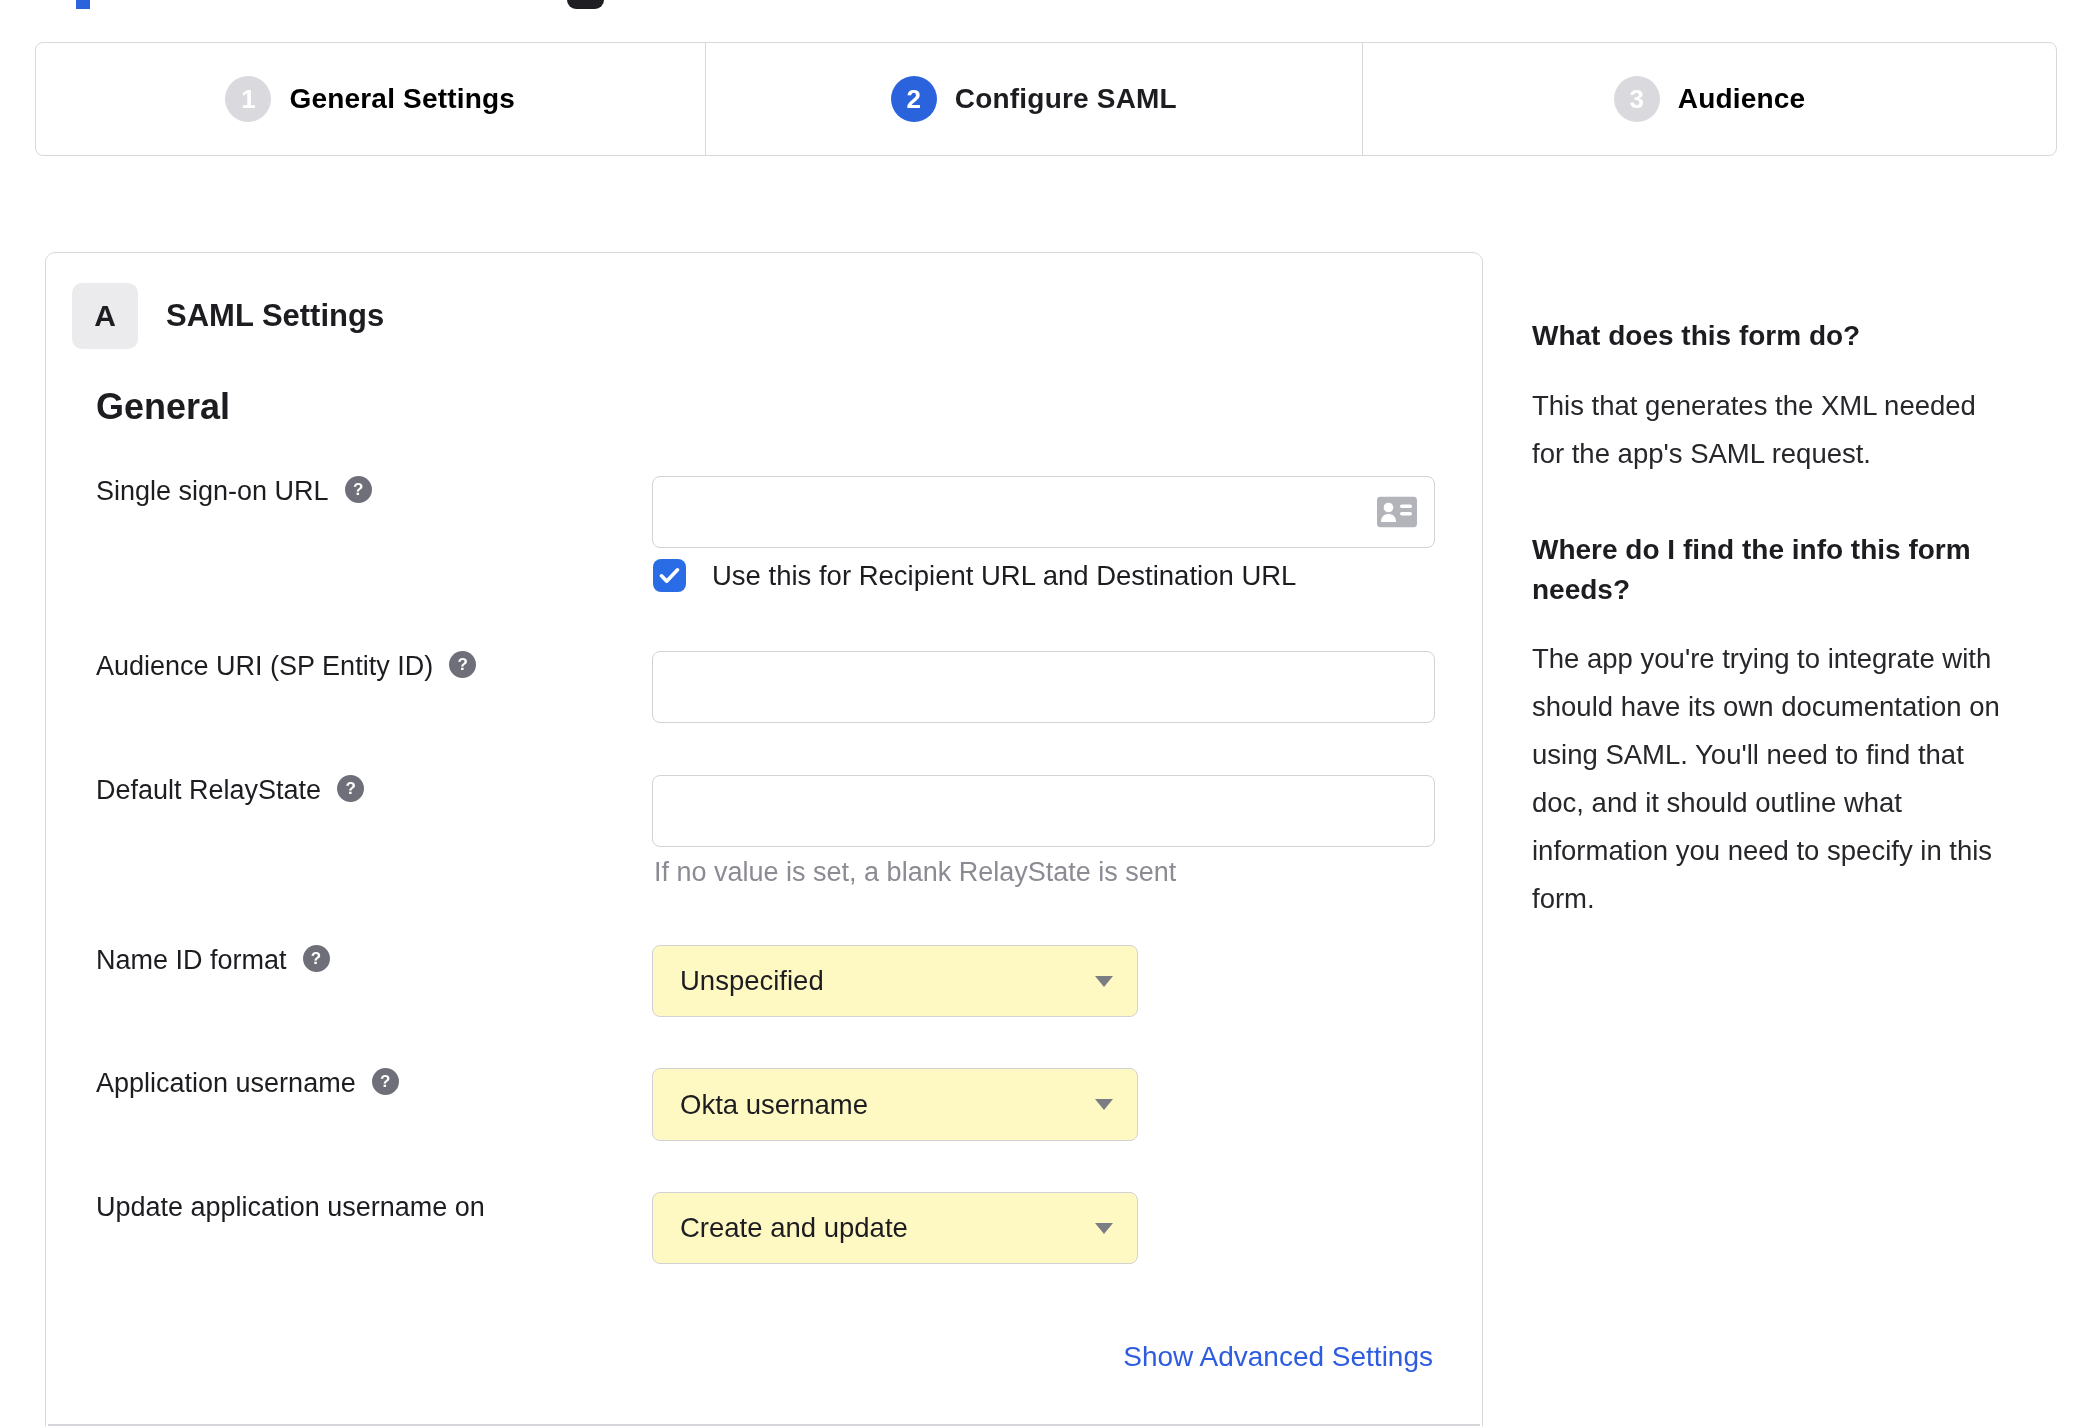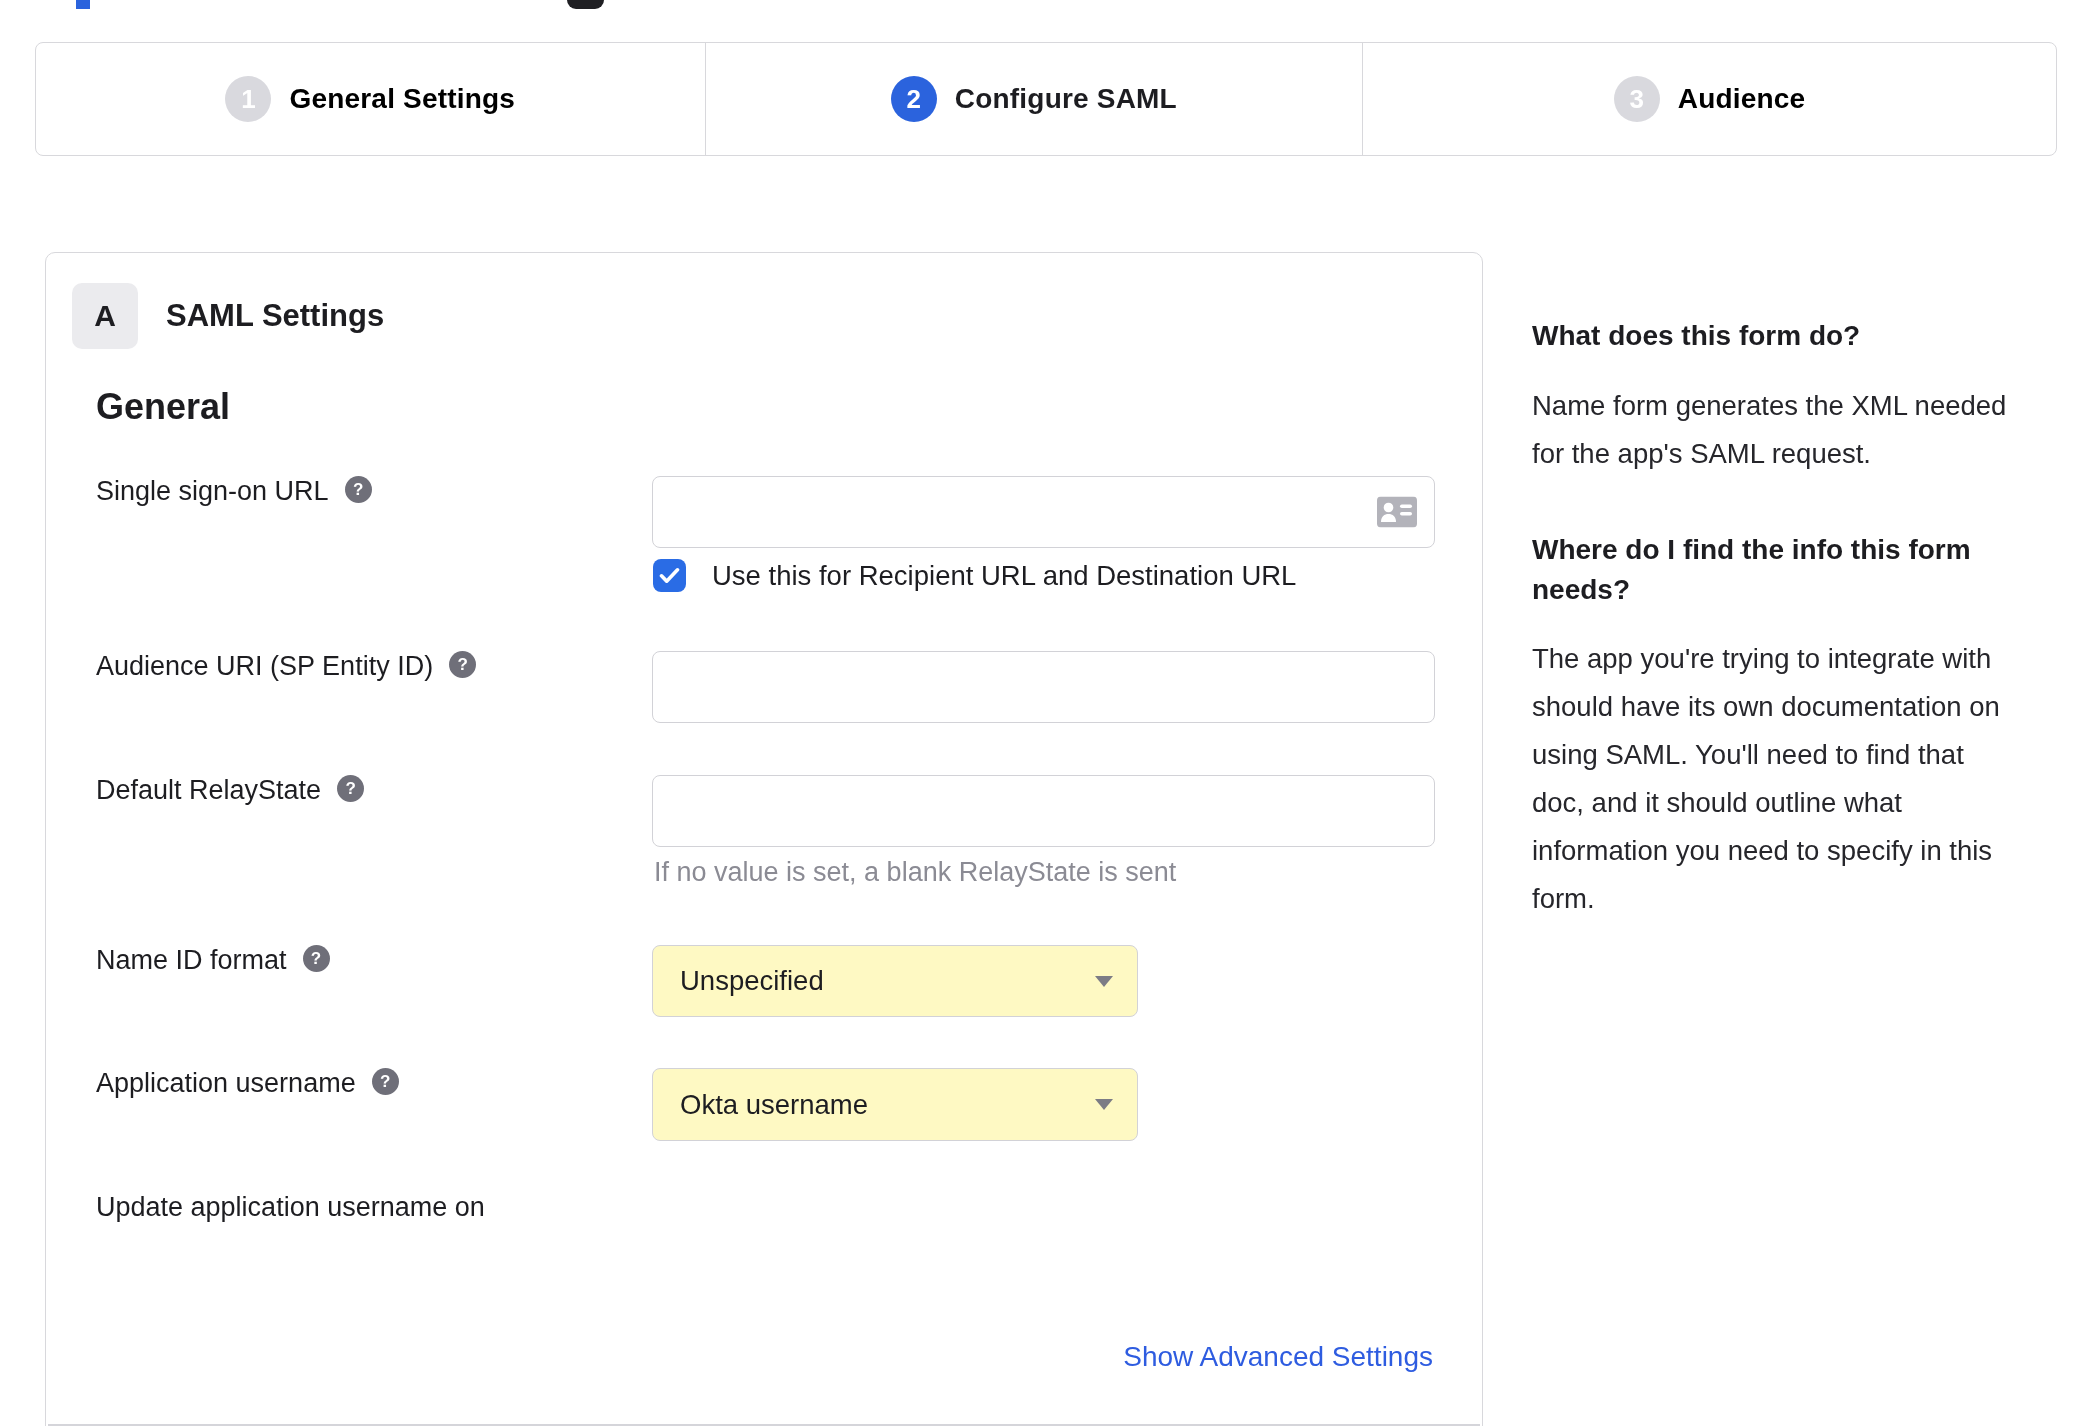--- a/index.html
+++ b/index.html
@@ -185,29 +185,33 @@
       <span class="q-icon">?</span>
     </div>
     <div class="select-box" style="top:815px;height:73px">
       <span>Okta username</span>
       <span class="caret"></span>
     </div>
 
     <div class="field-label" style="top:939px">
       <span>Update application username on</span>
     </div>
+    <div class="select-box" style="top:939px">
+      <span>Create and update</span>
+      <span class="caret"></span>
+    </div>
 
     <a class="advanced-link" href="#">Show Advanced Settings</a>
 
     <div class="panel-divider"></div>
   </div>
 
   <div class="help-sidebar">
     <h3>What does this form do?</h3>
-    <p>Name form generates the XML needed
+    <p>This that generates the XML needed
 for the app's SAML request.</p>
     <h3>Where do I find the info this form
 needs?</h3>
     <p>The app you're trying to integrate with
 should have its own documentation on
 using SAML. You'll need to find that
 doc, and it should outline what
 information you need to specify in this
 form.</p>
   </div>

